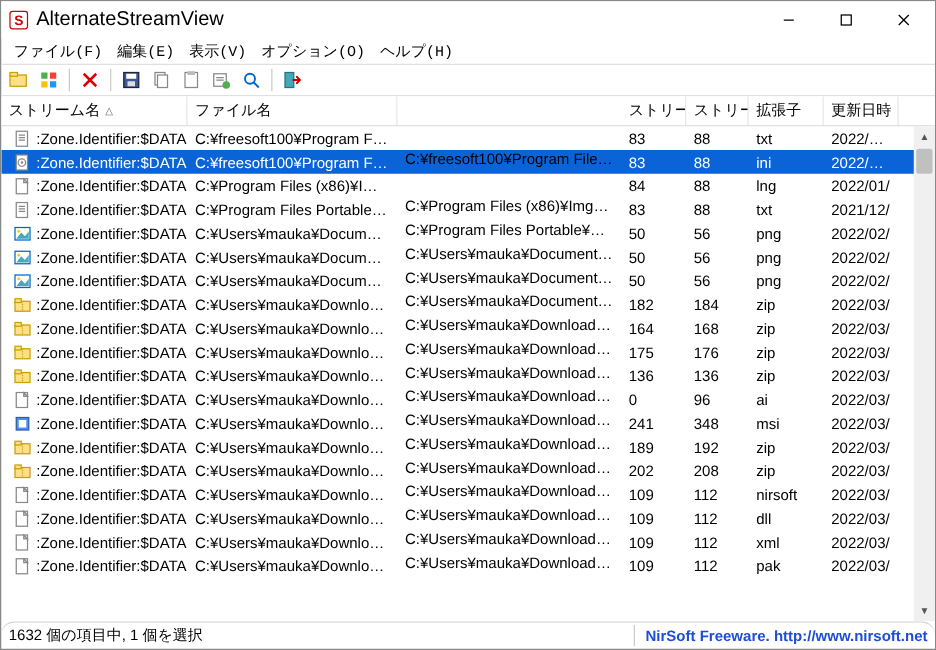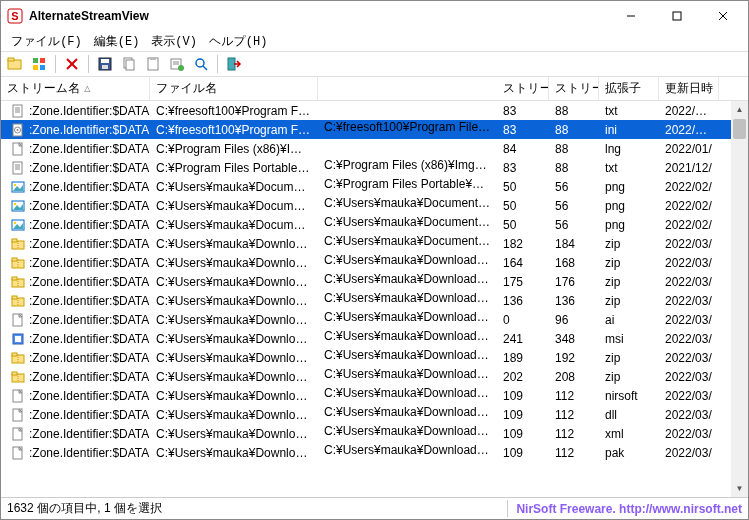--- a/index.html
+++ b/index.html
@@ -1,19 +1,19 @@
 <!DOCTYPE html>
 <html><head>
 <meta charset="utf-8">
 <style>
 * { margin: 0; padding: 0; box-sizing: border-box; font-family: "Segoe UI", "Yu Gothic UI", Meiryo, sans-serif; }
 body { width: 749px; height: 520px; border: 1px solid #888; background: #fff; display: flex; flex-direction: column; overflow: hidden; }
 .titlebar { height: 30px; display: flex; align-items: center; padding: 0 2px 0 6px; background: #fff; }
 .titlebar .app-icon { width: 16px; height: 16px; margin-right: 6px; }
-.titlebar .title { font-size: 12px; flex: 1; font-weight: bold; }
+.titlebar .title { font-size: 16px; flex: 1; }
 .titlebar .wc { width: 46px; height: 30px; display: flex; align-items: center; justify-content: center; font-size: 12px; }
 .menubar { height: 20px; display: flex; align-items: center; padding: 0 4px; font-size: 12px; }
 .menubar .menu-item { padding: 2px 6px; font-family: Liberation Mono, monospace; }
 .toolbar { height: 26px; border-top: 1px solid #e0e0e0; border-bottom: 1px solid #e0e0e0; display: flex; align-items: center; padding: 0 4px; gap: 4px; }
 .toolbar .sep { width: 1px; height: 18px; background: #ccc; margin: 0 2px; }
 .toolbar .tbtn { width: 20px; height: 20px; display: flex; align-items: center; justify-content: center; }
 .table-area { flex: 1; overflow: hidden; display: flex; flex-direction: column; }
 .headers { display: flex; height: 24px; border-bottom: 1px solid #e0e0e0; font-size: 12px; background: #fff; }
 .headers .col { display: flex; align-items: center; padding: 0 6px; border-right: 1px solid #e8e8e8; white-space: nowrap; overflow: hidden; }
 .headers .col .sort { margin-left: 4px; font-size: 8px; color: #666; }
@@ -23,23 +23,23 @@
 .row .cell { padding: 0 6px; overflow: hidden; text-overflow: ellipsis; }
 .row .cell.first { display: flex; align-items: center; gap: 4px; padding-left: 10px; }
 .row .ficon { width: 14px; height: 14px; flex-shrink: 0; }
 .c0 { width: 149px; }
 .c1 { width: 168px; text-align: center; }
 .c2 { width: 179px; margin-top: 32px; }
 .c3 { width: 52px; }
 .c4 { width: 50px; }
 .c5 { width: 60px; }
 .c6 { width: 60px; }
-.statusbar { height: 22px; border-top: 1px solid #ccc; display: flex; align-items: center; font-size: 12px; padding: 0 6px; }
+.statusbar { height: 22px; border-top: 1px solid #ccc; display: flex; align-items: center; font-size: 12px; padding: 0 6px; border-radius: 11px; }
 .statusbar .left { flex: 1; border-right: 1px solid #ccc; }
-.statusbar .right { padding-left: 8px; color: #8b5cf6; font-weight: bold; }
+.statusbar .right { padding-left: 8px; color: #1d4ed8; font-weight: bold; }
 .scrollbar-v { position: absolute; right: 0; top: 0; bottom: 0; width: 17px; background: #f0f0f0; }
 .scrollbar-thumb { position: absolute; left: 2px; right: 2px; top: 18px; height: 20px; background: #c0c0c0; border-radius: 2px; }
 .scrollbar-arrow { position: absolute; left: 0; right: 0; height: 17px; display: flex; align-items: center; justify-content: center; font-size: 8px; color: #555; }
 .scrollbar-arrow.up { top: 0; }
 .scrollbar-arrow.down { bottom: 0; }
 .body-wrap { flex: 1; position: relative; overflow: hidden; }
 </style>
 </head>
 <body>
 
@@ -66,20 +66,21 @@
         <line x1="1" y1="1" x2="9" y2="9" stroke="#000"></line>
         <line x1="9" y1="1" x2="1" y2="9" stroke="#000"></line>
       </svg>
     </div>
 </div>
 
 <div class="menubar">
   <span class="menu-item">ファイル(F)</span>
   <span class="menu-item">編集(E)</span>
   <span class="menu-item">表示(V)</span>
+  <span class="menu-item">オプション(O)</span>
   <span class="menu-item">ヘルプ(H)</span>
 </div>
 
 <div class="toolbar">
   <div class="tbtn">
       <svg width="16" height="16">
         <rect x="1" y="4" width="13" height="9" fill="#ffe08a" stroke="#c9a000"></rect>
         <rect x="1" y="2" width="6" height="3" fill="#ffe08a" stroke="#c9a000"></rect>
       </svg>
     </div>

